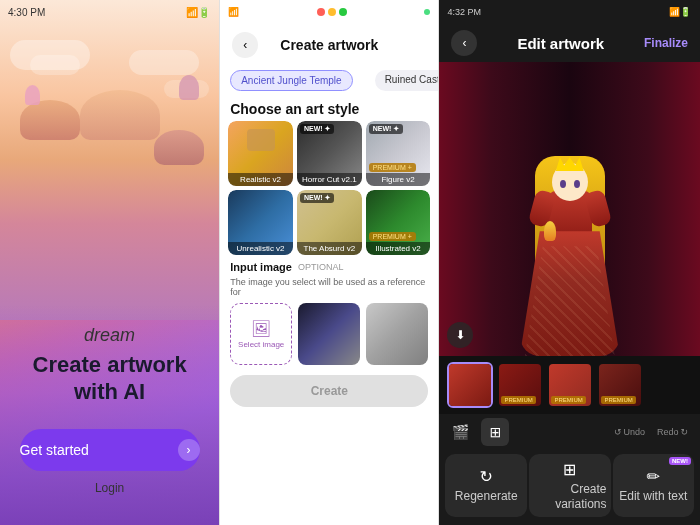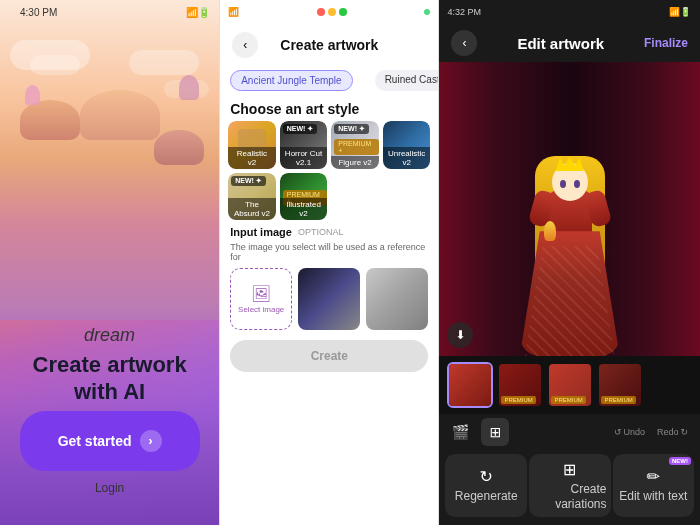--- a/index.html
+++ b/index.html
@@ -21,21 +21,21 @@
       background: linear-gradient(160deg, #f9c5a0 0%, #f4a97a 20%, #e87d6e 40%, #c86bb0 60%, #a06ee8 80%, #8b6fd4 100%);
     }
     .panel1-sky {
       position: absolute;
       top: 0; left: 0; right: 0;
       height: 320px;
       background: linear-gradient(180deg, #fce8d8 0%, #f9c5a0 30%, #e8a87a 50%, #d4869a 70%, #b87ab8 100%);
     }
     .panel1-status-bar {
       position: absolute;
-      top: 0; left: 12px; right: 0;
+      top: 0; left: 0; right: 0;
       height: 24px;
       display: flex;
       align-items: center;
       justify-content: space-between;
       padding: 0 8px;
       font-size: 10px;
       color: #333;
       z-index: 10;
     }
     .panel1-content {
@@ -65,30 +65,30 @@
       position: absolute;
       bottom: 30px;
       left: 0; right: 0;
       display: flex;
       flex-direction: column;
       align-items: center;
       gap: 10px;
     }
     .get-started-btn {
       width: 180px;
-      height: 60px;
+      height: 42px;
       background: #7c3aed;
       border-radius: 25px;
       border: none;
       color: white;
       font-size: 14px;
-      font-weight: 700;
-      display: flex;
-      align-items: center;
-      justify-content: center;
+      font-weight: 400;
+      display: flex;
+      align-items: center;
+      justify-content: space-between;
       gap: 8px;
       cursor: pointer;
     }
     .get-started-btn .arrow {
       background: rgba(255,255,255,0.25);
       border-radius: 50%;
       width: 22px;
       height: 22px;
       display: flex;
       align-items: center;
@@ -172,21 +172,21 @@
       color: #5050cc;
     }
     .section-label {
       font-size: 14px;
       font-weight: 600;
       color: #111;
       padding: 6px 10px 4px;
     }
     .art-grid {
       display: grid;
-      grid-template-columns: repeat(4, 1fr);
+      grid-template-columns: repeat(3, 1fr);
       gap: 4px;
       padding: 0 8px;
       flex-shrink: 0;
     }
     .art-card {
       position: relative;
       border-radius: 8px;
       overflow: hidden;
       aspect-ratio: 1;
       cursor: pointer;

